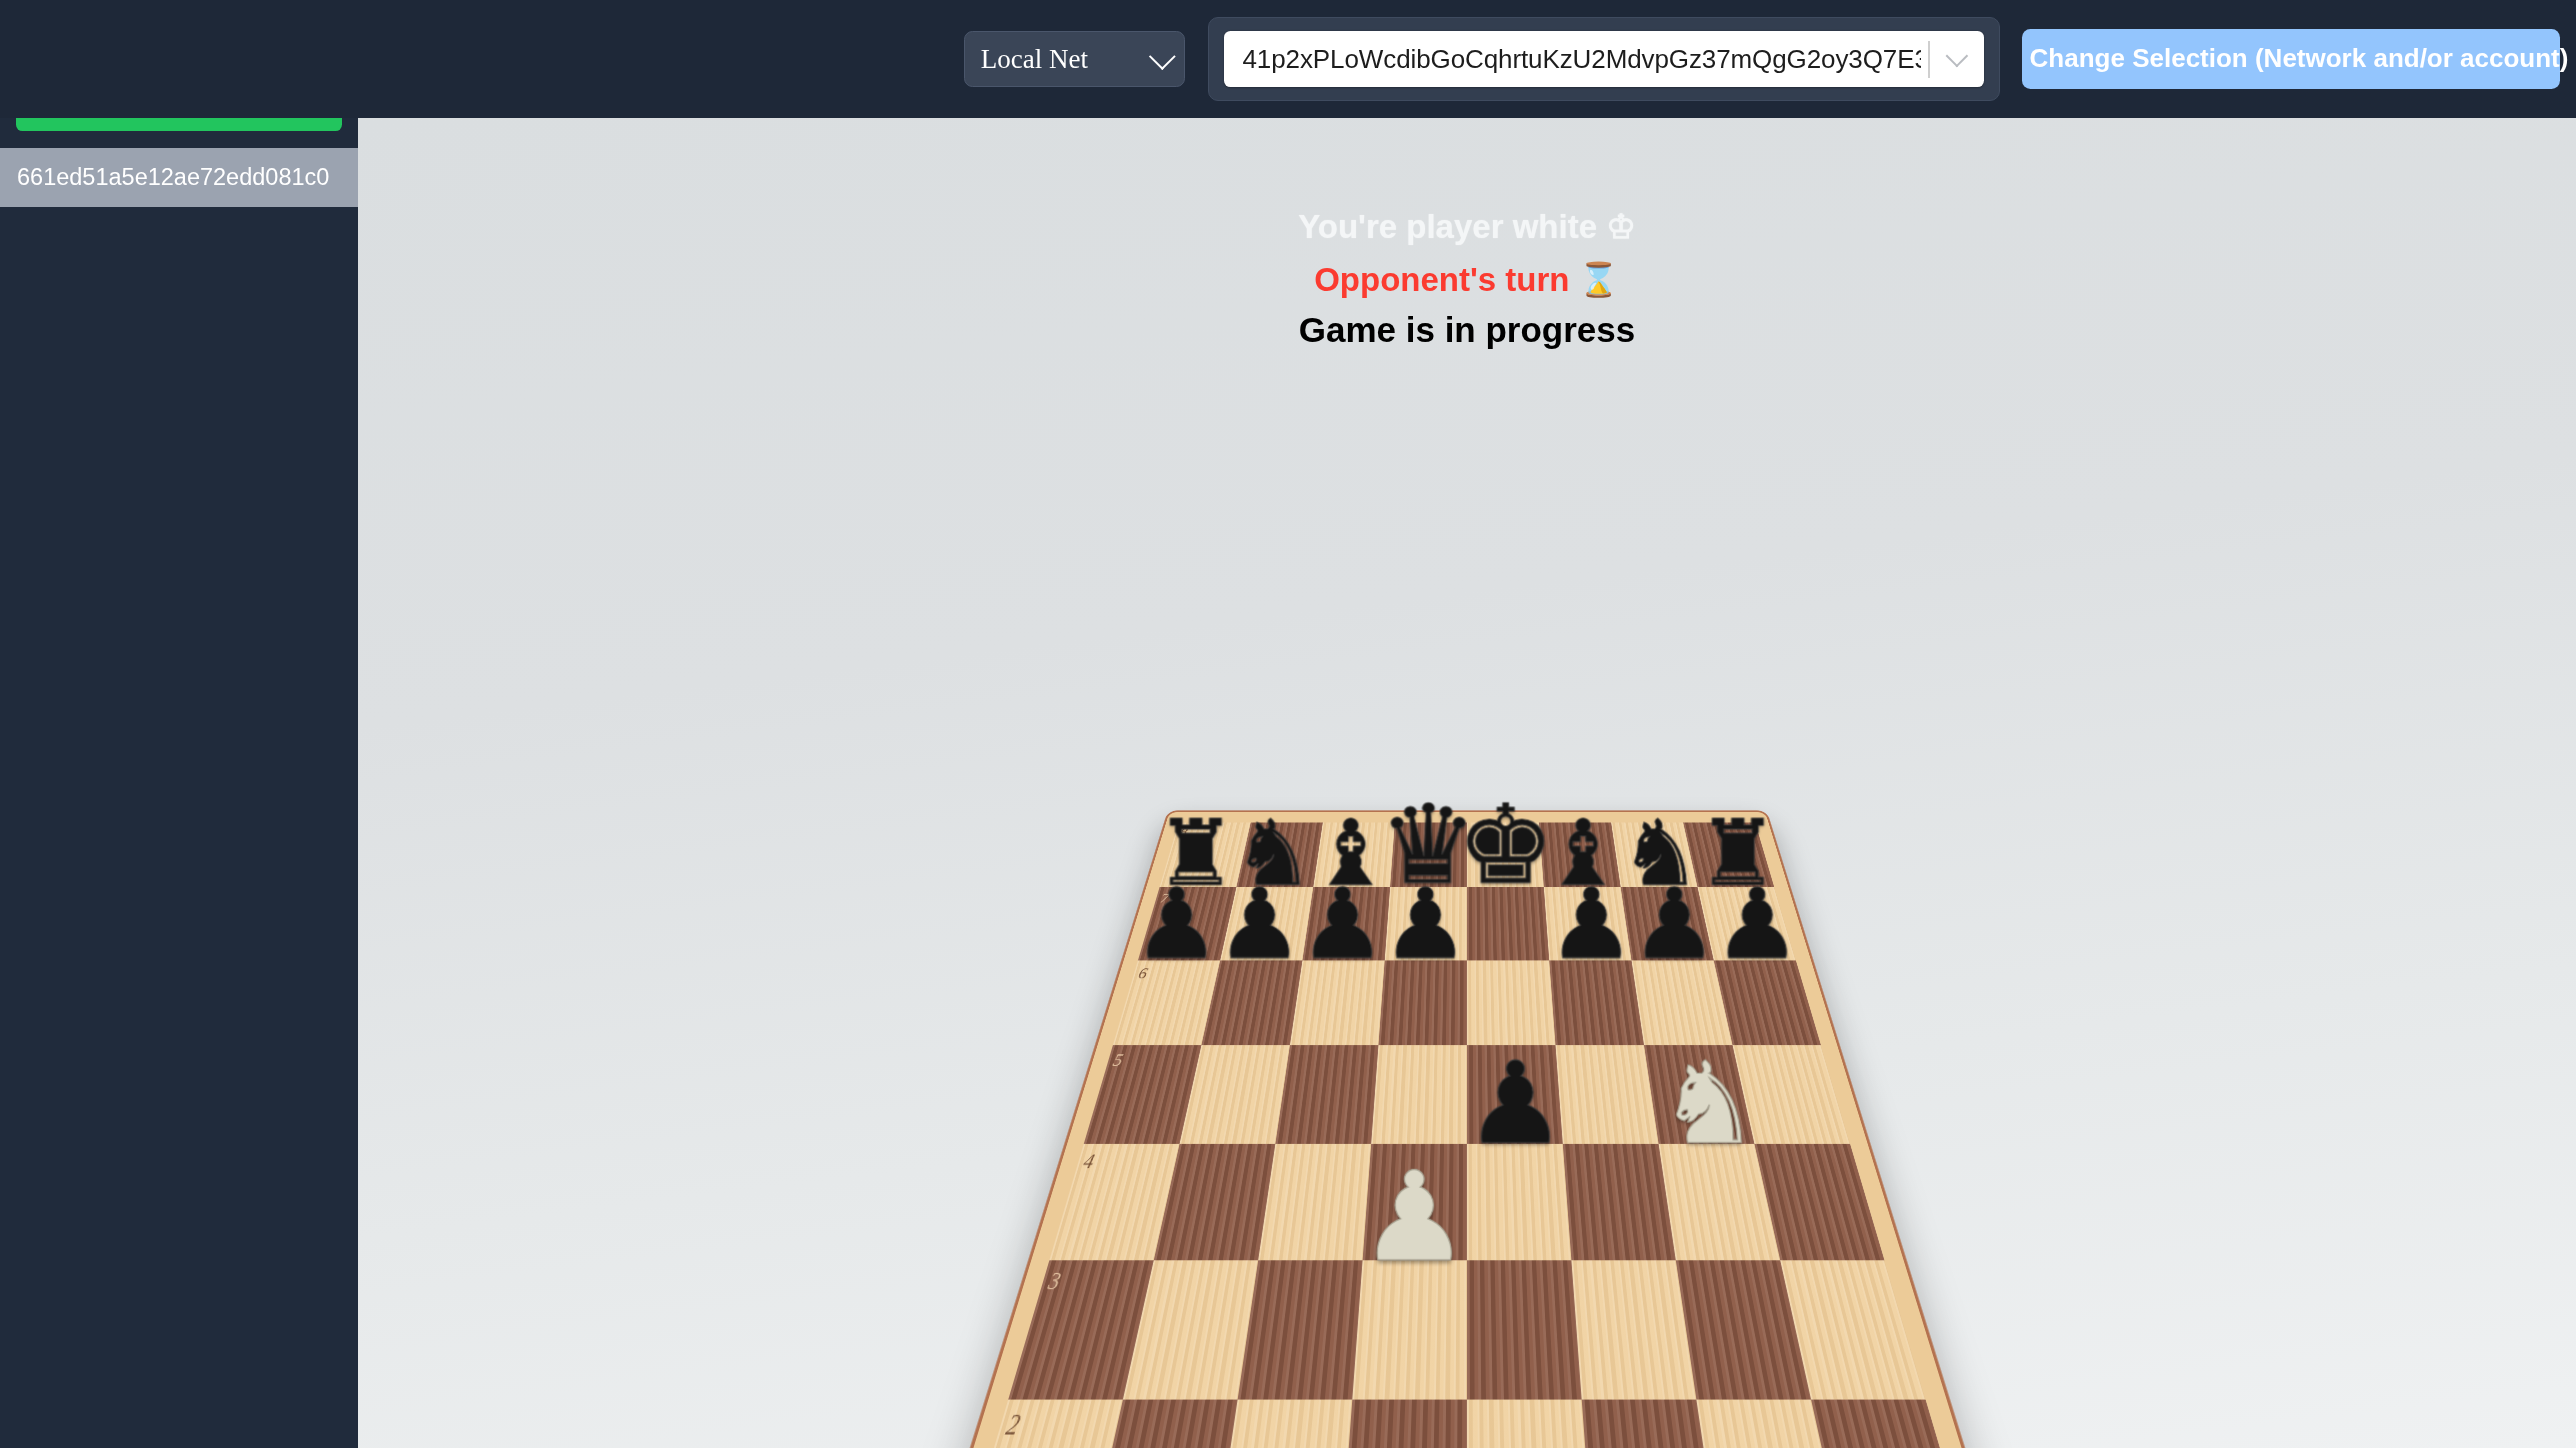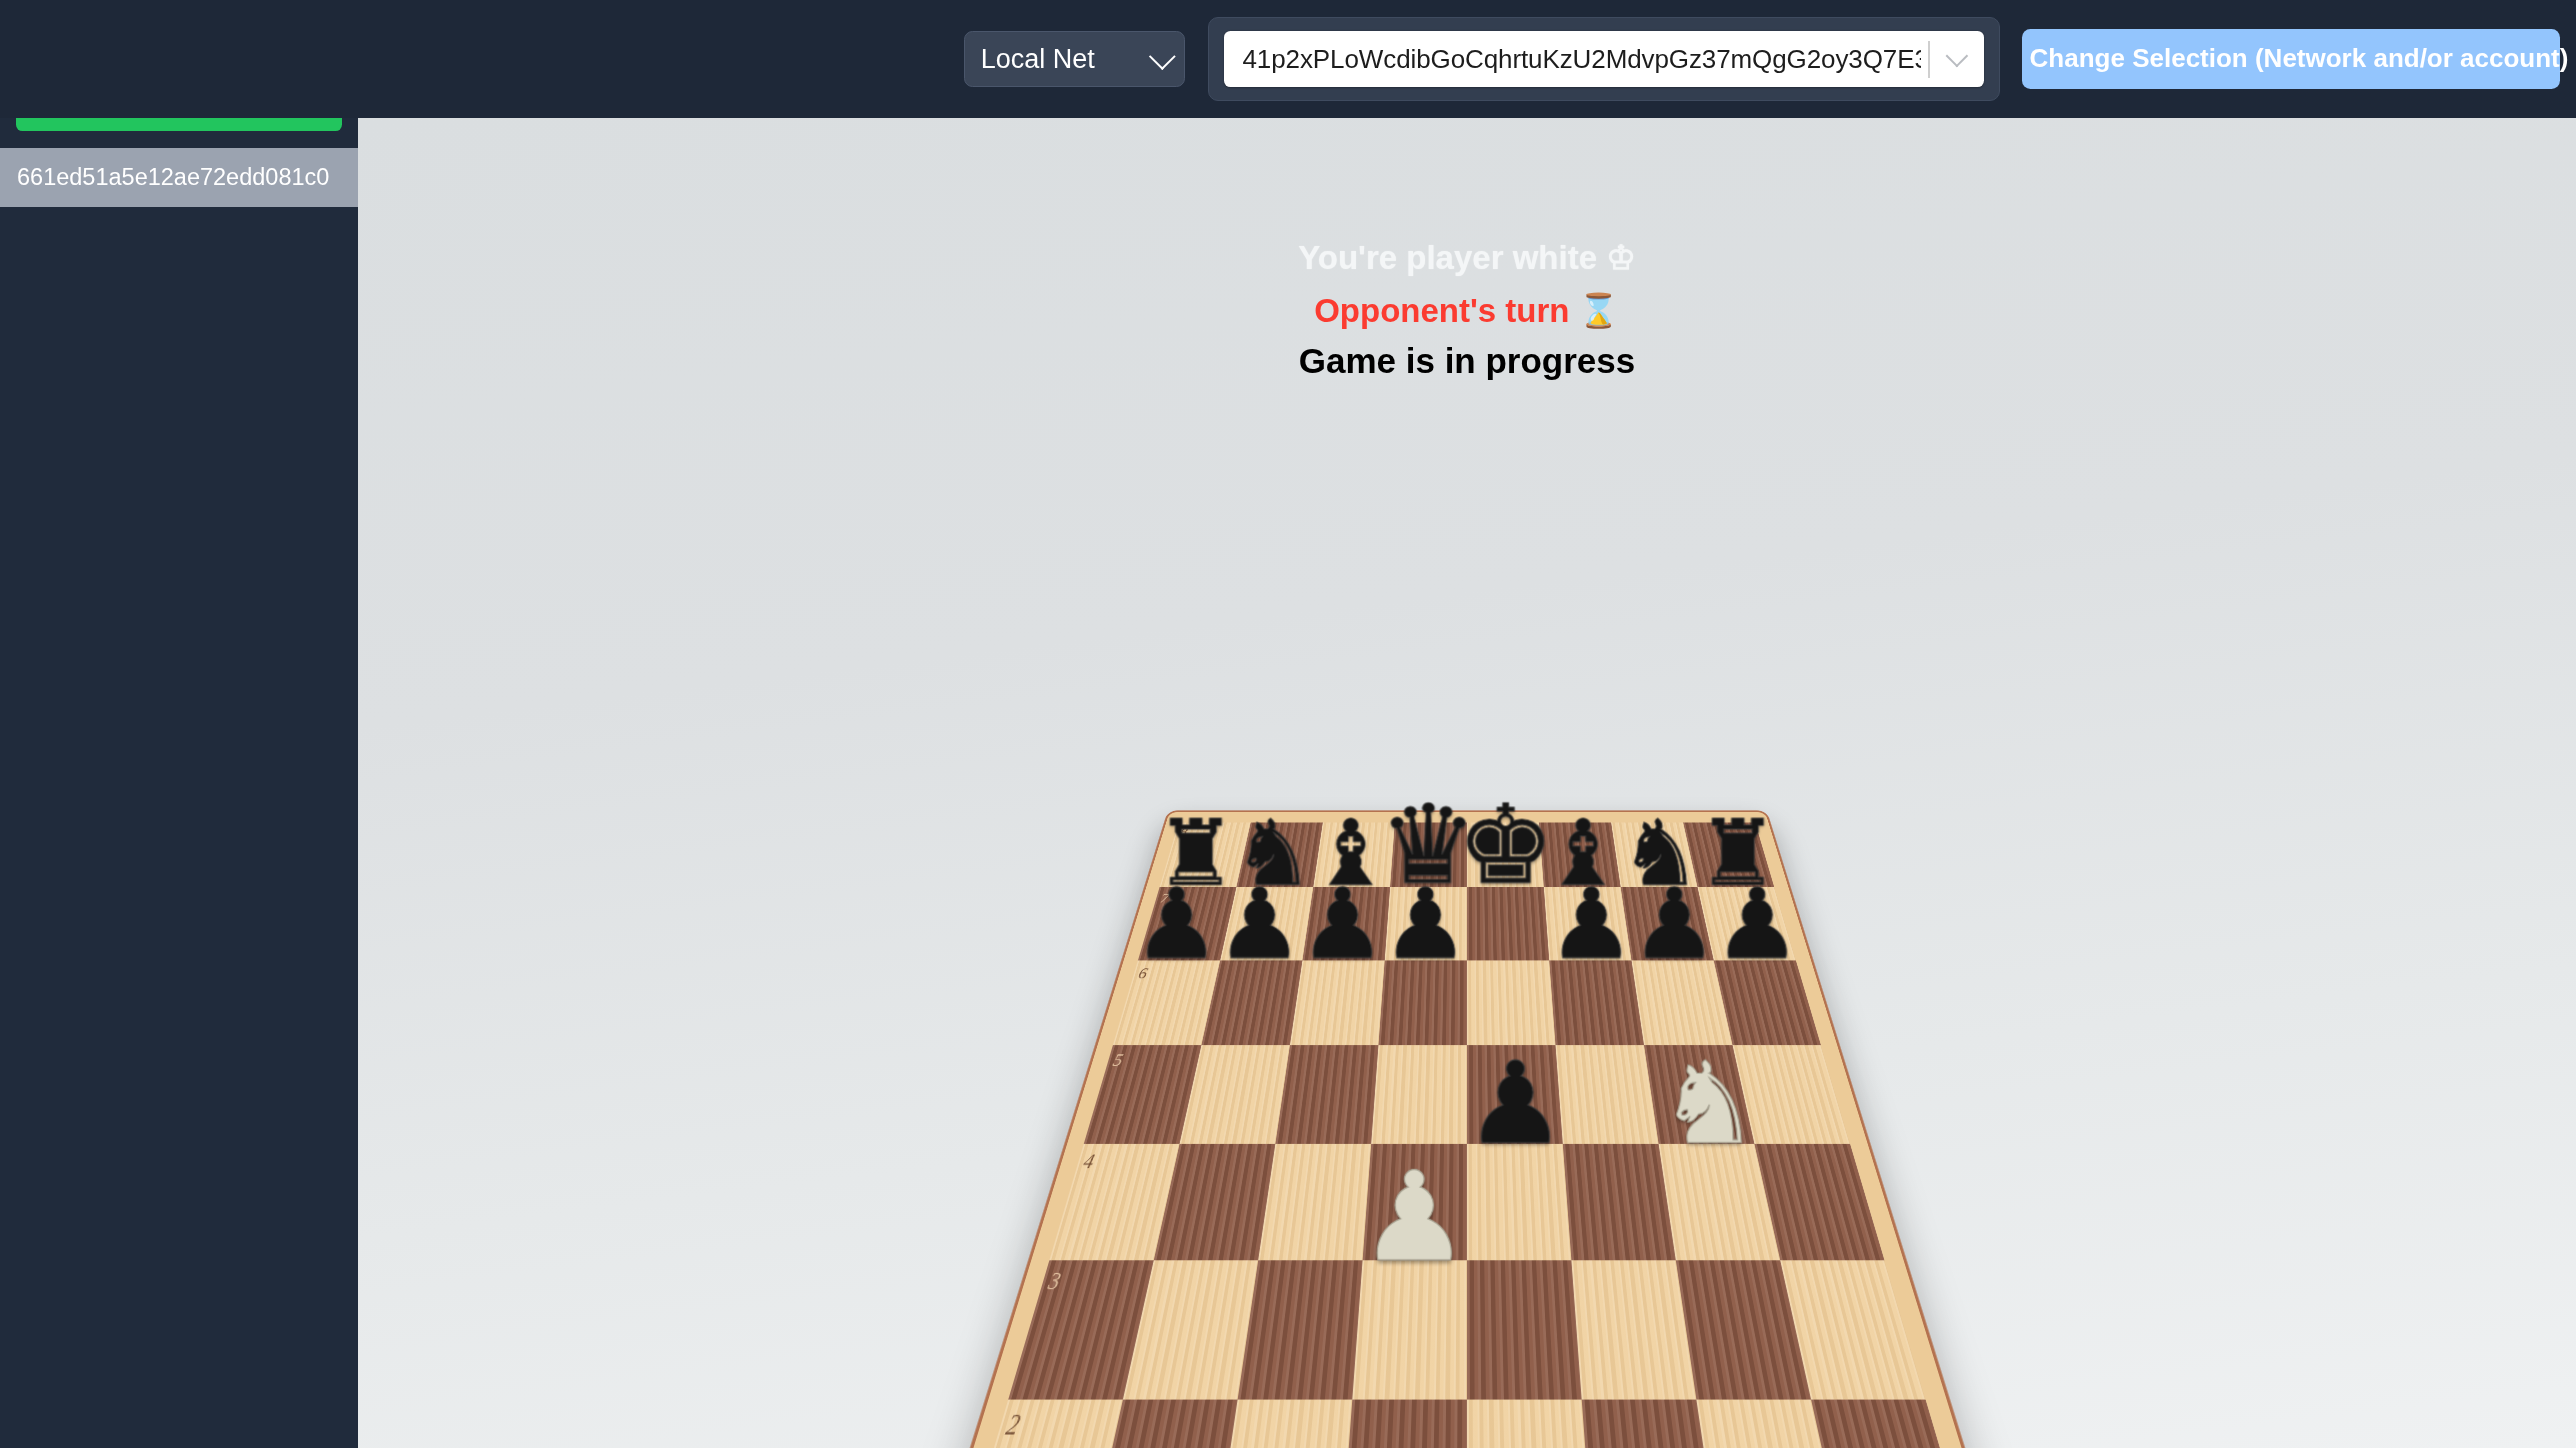--- a/index.html
+++ b/index.html
@@ -21,21 +21,21 @@
     width: 221px; height: 56px;
     background: #3a4557;
     border: 0.7px solid #4a566b;
     border-radius: 8.5px;
     color: #ffffff;
     font-size: 27px;
     display: flex; align-items: center;
     padding: 0 15.7px;
     cursor: pointer;
   }
-  .net-select .lbl { flex: 1; white-space: nowrap; }
+  .net-select .lbl { flex: 1; white-space: nowrap; font-family: Liberation Serif, serif; }
   .chev {
     width: 18.5px; height: 18.5px;
     border-right: 2.8px solid currentColor;
     border-bottom: 2.8px solid currentColor;
     transform: rotate(45deg) translateY(-4.3px);
     flex: none;
   }
   .acct-wrap {
     position: absolute; left: 1208px; top: 17px;
     width: 792px; height: 84px;
@@ -116,21 +116,21 @@
     background: linear-gradient(173deg, #dadee0 0%, #dde0e2 38%, #e6e9ea 70%, #eff1f2 100%);
     overflow: hidden;
   }
   .status {
     position: absolute; left: 0; top: 0; width: 2218px;
     text-align: center;
     z-index: 20;
   }
   .s-line { white-space: nowrap; }
   .s-you {
-    margin-top: 120px;
+    margin-top: 89px;
     font-size: 33px; font-weight: bold;
     color: #f4f6f7;
     text-shadow: 0 0 1.4px rgba(255,255,255,.5);
   }
   .s-turn {
     margin-top: 14px;
     font-size: 33px; font-weight: bold;
     color: #fb3b30;
   }
   .s-prog {

